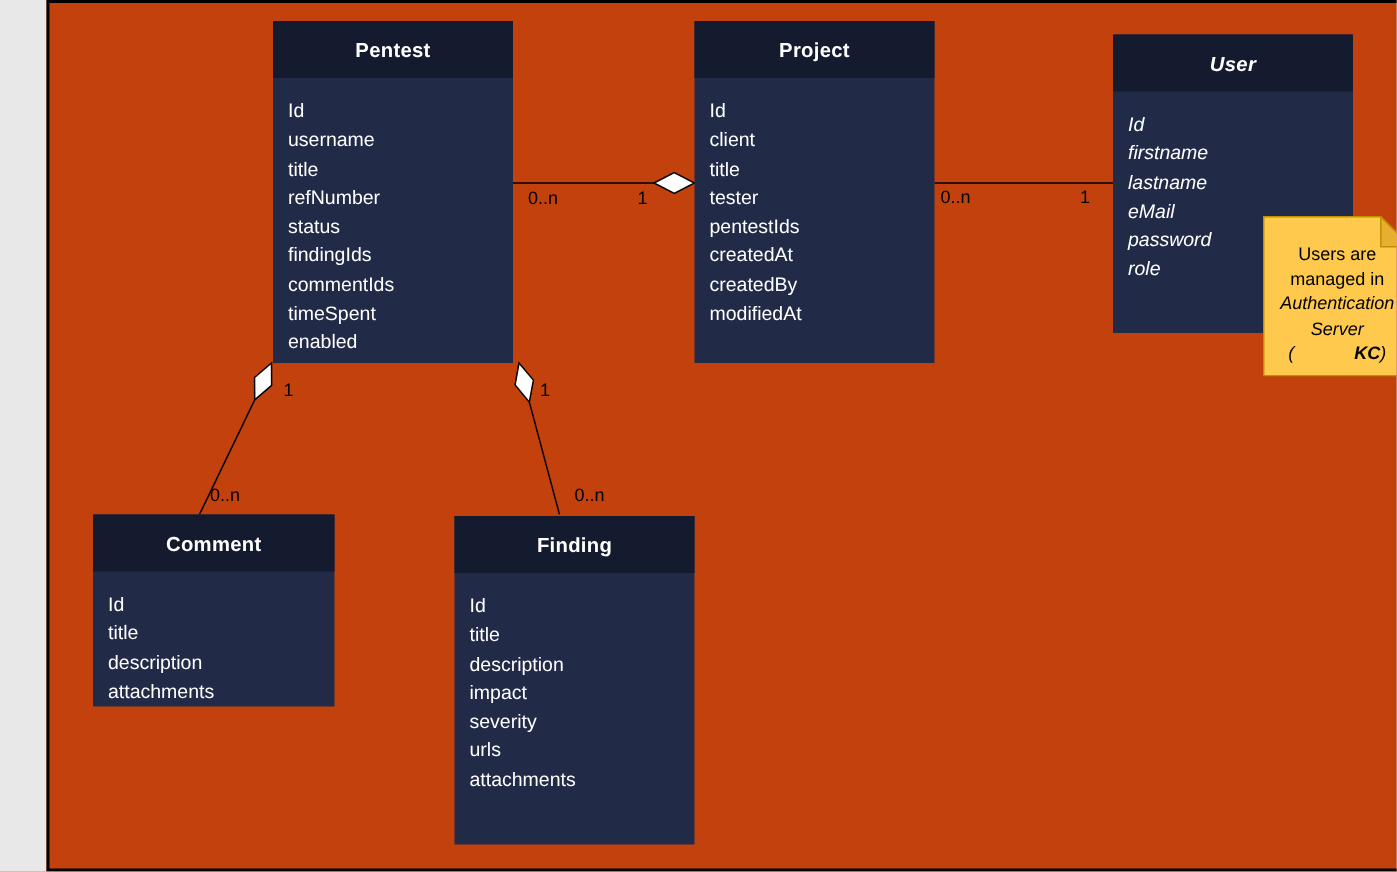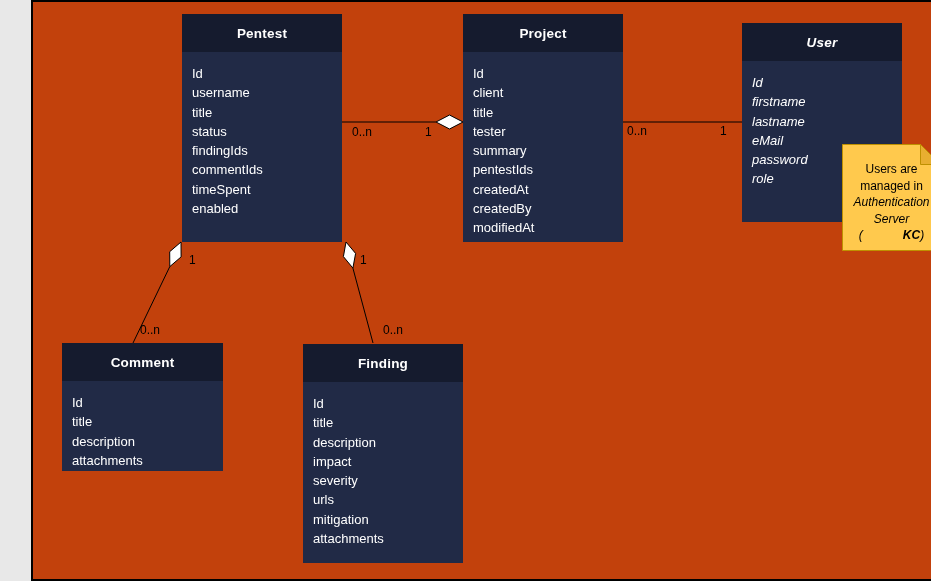--- a/index.html
+++ b/index.html
@@ -81,36 +81,36 @@
       <line x1="319.9" y1="266.1" x2="340" y2="341" stroke="#000" stroke-width="1"></line>
     </g>
   </svg>
 
   <div class="entity" style="left:149px;top:12px;width:160px;height:228px;">
     <div class="entity-header">Pentest</div>
     <div class="entity-body">
         <div class="field">Id</div>
         <div class="field">username</div>
         <div class="field">title</div>
+        <div class="field">refNumber</div>
         <div class="field">status</div>
         <div class="field">findingIds</div>
         <div class="field">commentIds</div>
         <div class="field">timeSpent</div>
         <div class="field">enabled</div>
       </div>
   </div>
 
   <div class="entity" style="left:430px;top:12px;width:160px;height:228px;">
     <div class="entity-header">Project</div>
     <div class="entity-body">
         <div class="field">Id</div>
         <div class="field">client</div>
         <div class="field">title</div>
         <div class="field">tester</div>
-        <div class="field">summary</div>
         <div class="field">pentestIds</div>
         <div class="field">createdAt</div>
         <div class="field">createdBy</div>
         <div class="field">modifiedAt</div>
       </div>
   </div>
 
   <div class="entity" style="left:709px;top:21px;width:160px;height:199px;font-style:italic;">
     <div class="entity-header">User</div>
     <div class="entity-body">
@@ -135,21 +135,20 @@
 
   <div class="entity" style="left:270px;top:342px;width:160px;height:219px;">
     <div class="entity-header">Finding</div>
     <div class="entity-body">
         <div class="field">Id</div>
         <div class="field">title</div>
         <div class="field">description</div>
         <div class="field">impact</div>
         <div class="field">severity</div>
         <div class="field">urls</div>
-        <div class="field">mitigation</div>
         <div class="field">attachments</div>
       </div>
   </div>
 
   <div class="mult" style="left:319px;top:124px;">0..n</div>
   <div class="mult" style="left:392px;top:124px;">1</div>
   <div class="mult" style="left:594px;top:123px;">0..n</div>
   <div class="mult" style="left:687px;top:123px;">1</div>
   <div class="mult" style="left:156px;top:252px;">1</div>
   <div class="mult" style="left:107px;top:322px;">0..n</div>

